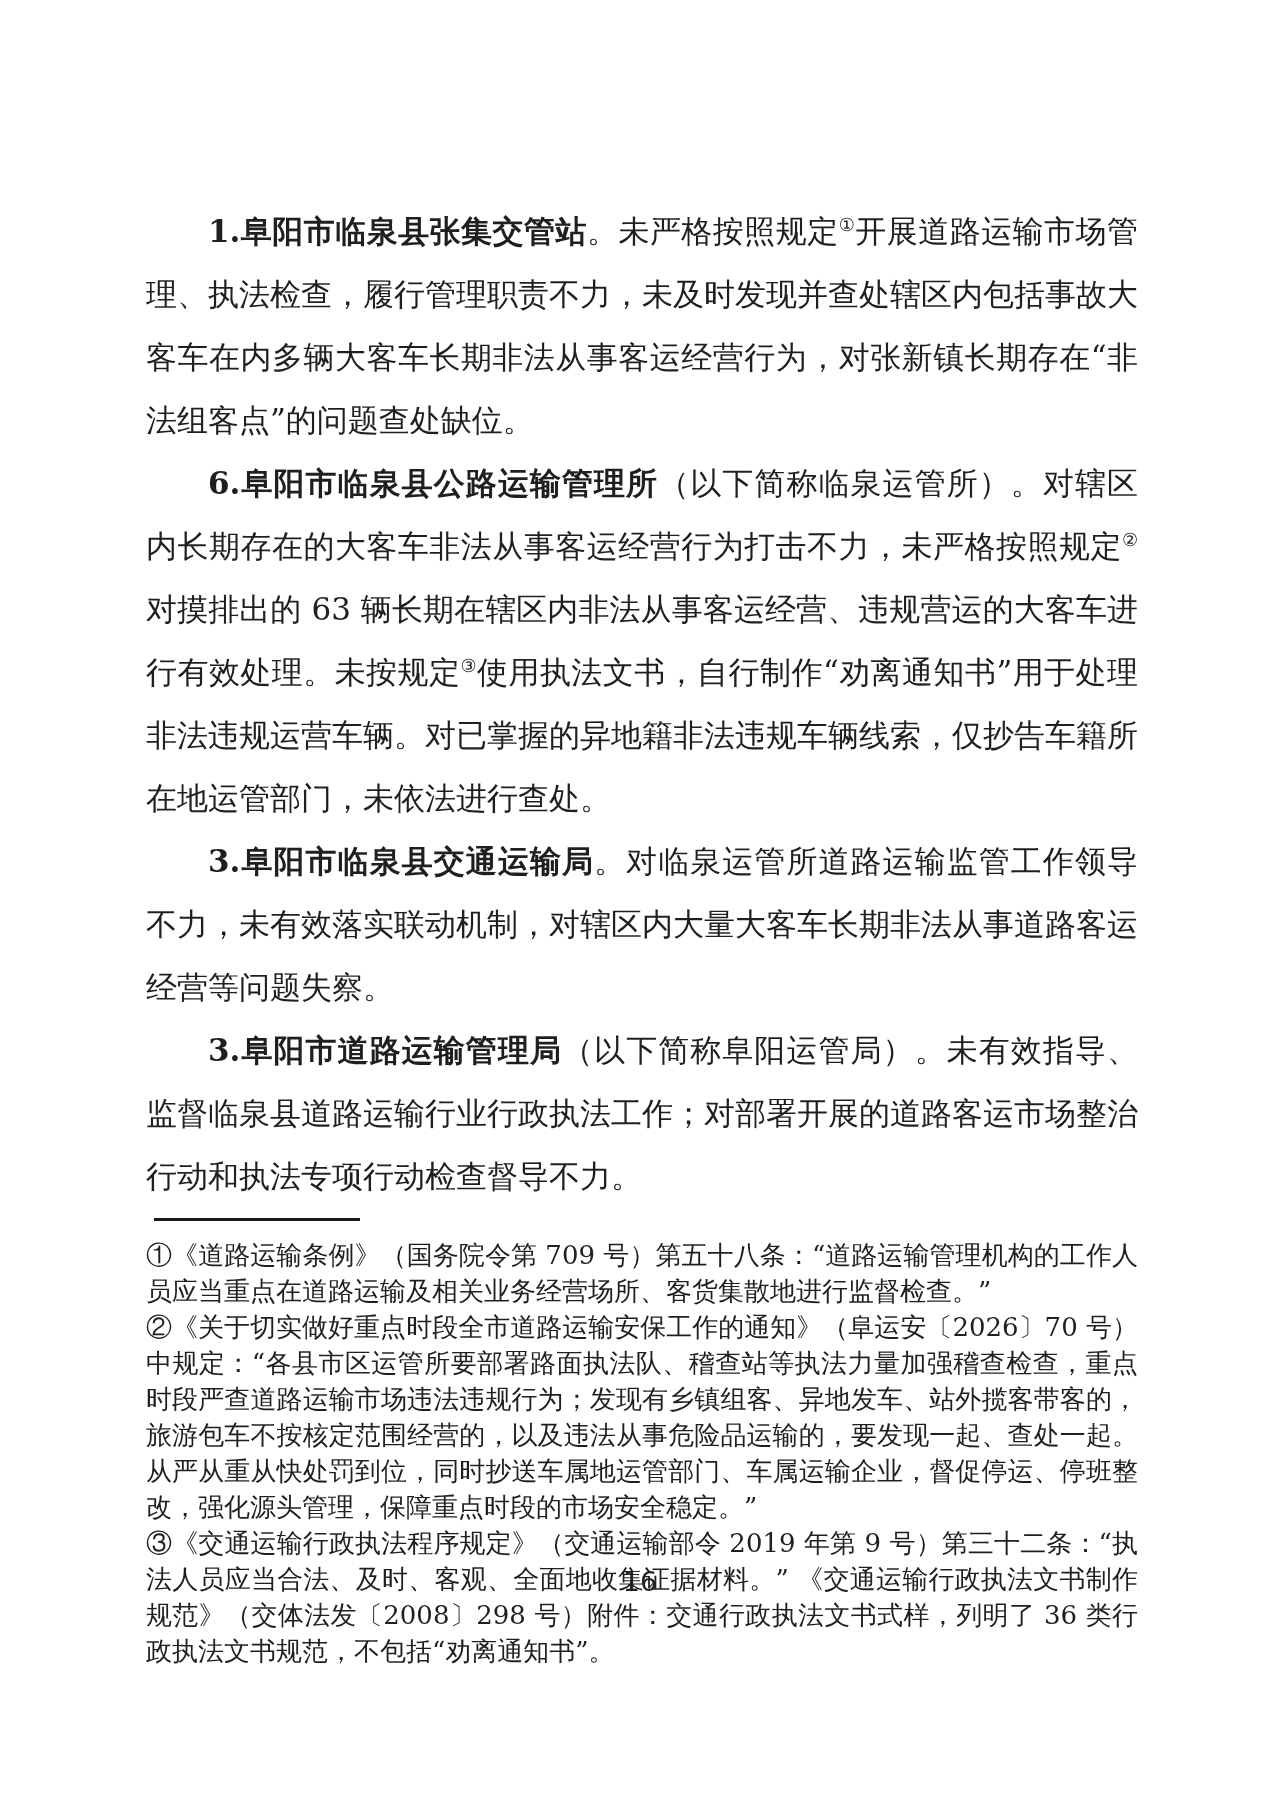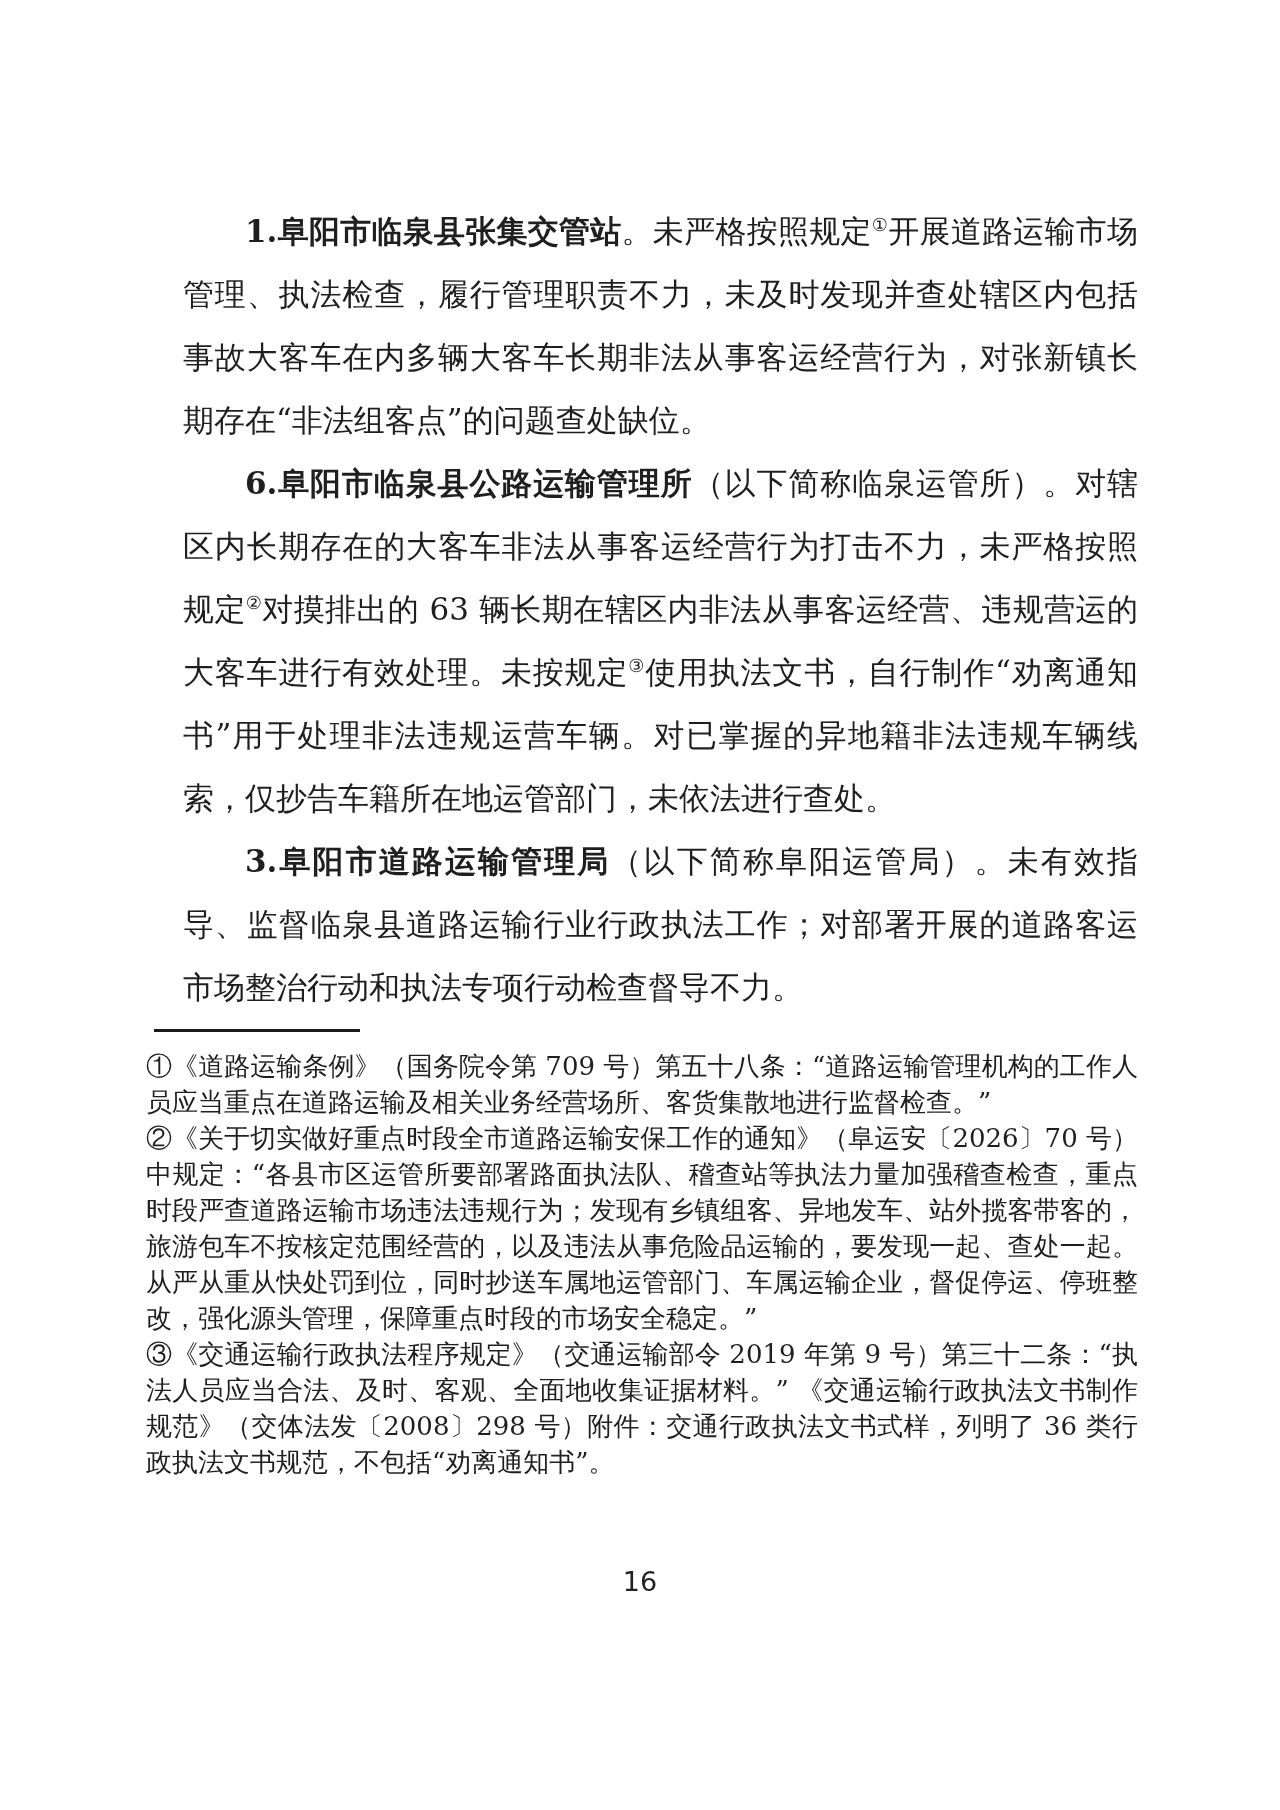--- a/index.html
+++ b/index.html
@@ -19,21 +19,20 @@
     position: relative;
     background: #ffffff;
   }
   
   .body-text .para {
     font-size: 31px;
     line-height: 63px;
     text-align: justify;
     text-indent: 2em;
     word-break: break-all;
-    margin-left: 37px;
   }
   .body-text .para .bold { font-weight: bold; }
   .body-text sup {
     font-size: 0.58em;
     vertical-align: super;
     line-height: 0;
   }
   
   .footnote-sep {
     width: 206px;
@@ -59,20 +58,21 @@
   }
 </style>
 </head>
 <body>
 
 <div class="page">
 
   <main class="body-text" id="body-paragraphs">
       <p class="para"><span class="bold">1.阜阳市临泉县张集交管站</span><span>。未严格按照规定</span><sup>①</sup><span>开展道路运输市场管理、执法检查，履行管理职责不力，未及时发现并查处辖区内包括事故大客车在内多辆大客车长期非法从事客运经营行为，对张新镇长期存在“非法组客点”的问题查处缺位。</span></p>
       <p class="para"><span class="bold">6.阜阳市临泉县公路运输管理所</span><span>（以下简称临泉运管所）。对辖区内长期存在的大客车非法从事客运经营行为打击不力，未严格按照规定</span><sup>②</sup><span>对摸排出的 63 辆长期在辖区内非法从事客运经营、违规营运的大客车进行有效处理。未按规定</span><sup>③</sup><span>使用执法文书，自行制作“劝离通知书”用于处理非法违规运营车辆。对已掌握的异地籍非法违规车辆线索，仅抄告车籍所在地运管部门，未依法进行查处。</span></p>
+      <p class="para"><span class="bold">3.阜阳市临泉县交通运输局</span><span>。对临泉运管所道路运输监管工作领导不力，未有效落实联动机制，对辖区内大量大客车长期非法从事道路客运经营等问题失察。</span></p>
       <p class="para"><span class="bold">3.阜阳市道路运输管理局</span><span>（以下简称阜阳运管局）。未有效指导、监督临泉县道路运输行业行政执法工作；对部署开展的道路客运市场整治行动和执法专项行动检查督导不力。</span></p>
     </main>
 
   <div class="footnote-sep"></div>
 
   <section class="footnotes" id="footnotes">
       <p class="footnote">①《道路运输条例》（国务院令第 709 号）第五十八条：“道路运输管理机构的工作人员应当重点在道路运输及相关业务经营场所、客货集散地进行监督检查。”</p>
       <p class="footnote">②《关于切实做好重点时段全市道路运输安保工作的通知》（阜运安〔2026〕70 号）中规定：“各县市区运管所要部署路面执法队、稽查站等执法力量加强稽查检查，重点时段严查道路运输市场违法违规行为；发现有乡镇组客、异地发车、站外揽客带客的，旅游包车不按核定范围经营的，以及违法从事危险品运输的，要发现一起、查处一起。从严从重从快处罚到位，同时抄送车属地运管部门、车属运输企业，督促停运、停班整改，强化源头管理，保障重点时段的市场安全稳定。”</p>
       <p class="footnote">③《交通运输行政执法程序规定》（交通运输部令 2019 年第 9 号）第三十二条：“执法人员应当合法、及时、客观、全面地收集证据材料。” 《交通运输行政执法文书制作规范》（交体法发〔2008〕298 号）附件：交通行政执法文书式样，列明了 36 类行政执法文书规范，不包括“劝离通知书”。</p>
     </section>

